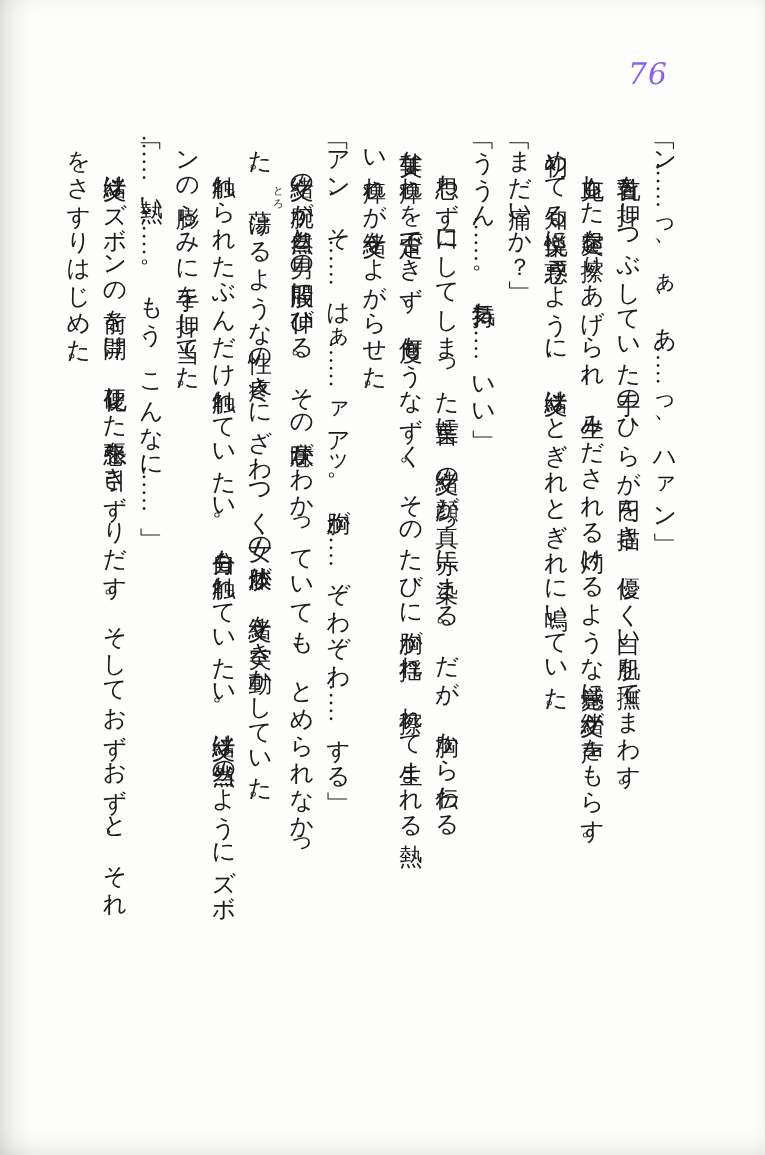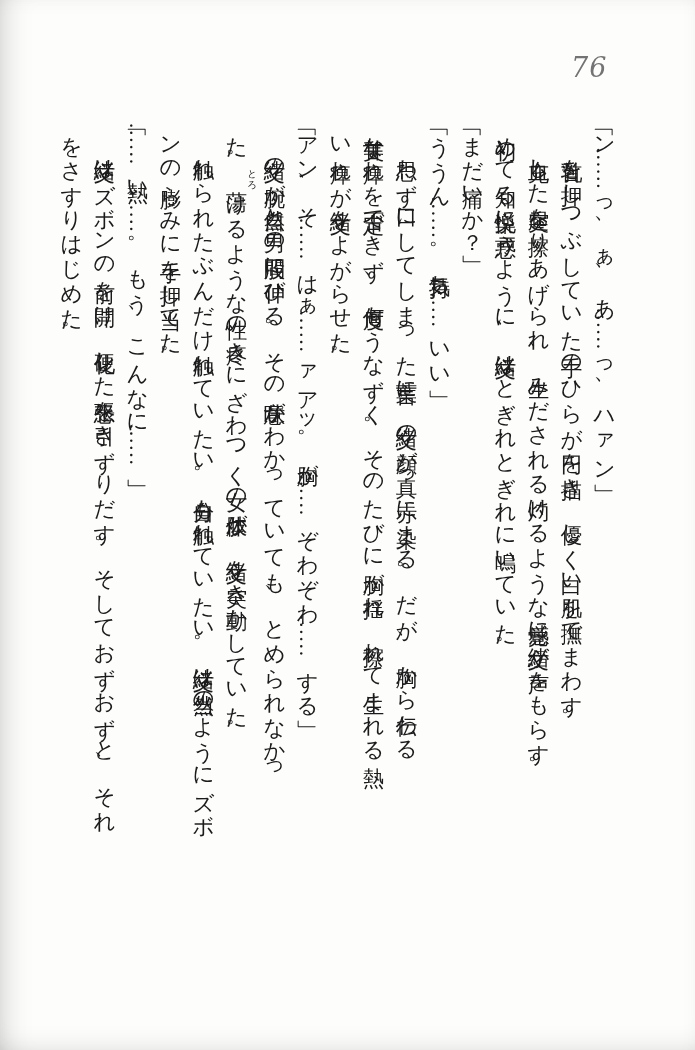--- a/index.html
+++ b/index.html
@@ -28,21 +28,21 @@
       inset 0 18px 28px -28px rgba(0,0,0,0.10);
   }
   .page-number {
     position: absolute;
     top: 52px;
     left: 571px;
     font-family: "DejaVu Serif", serif;
     font-style: italic;
     font-size: 27px;
     letter-spacing: 1px;
-    color: #737373;
+    color: #8b5cf6;
   }
   .text-block {
     position: absolute;
     top: 122px;
     right: 75px;
     height: 845px;
     writing-mode: vertical-rl;
     text-orientation: mixed;
     font-size: 21.5px;
     line-height: 33px;

